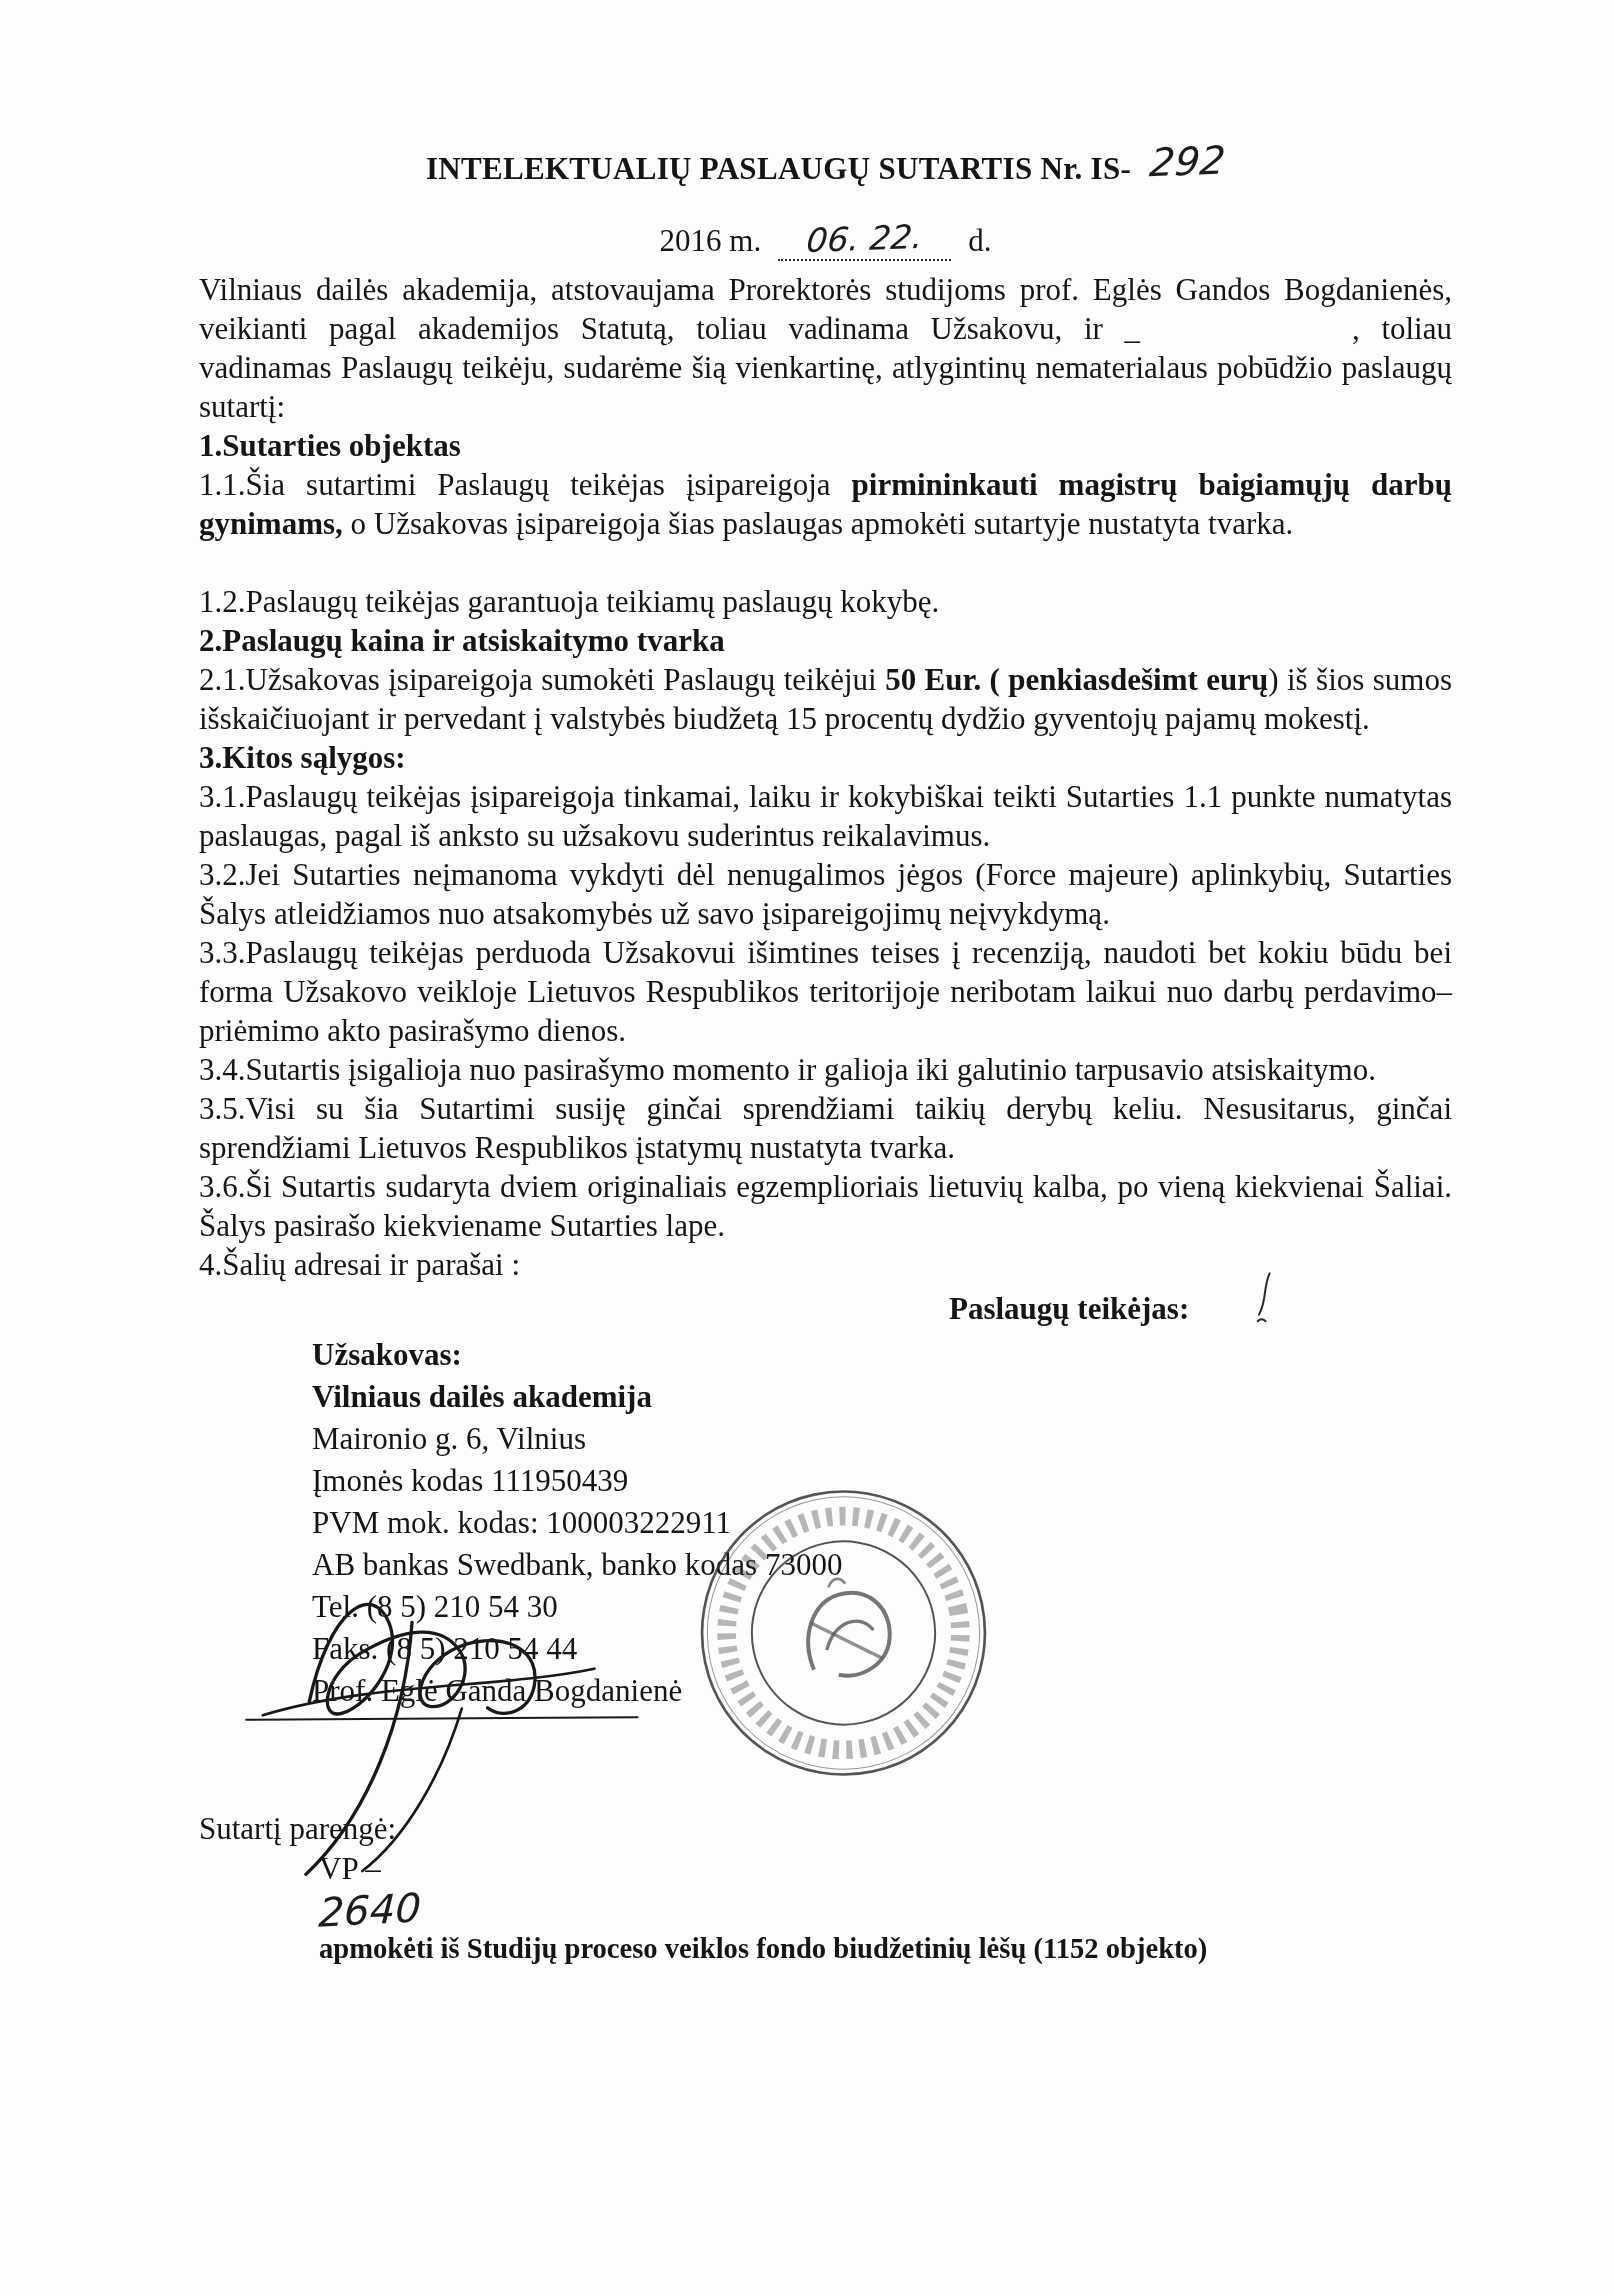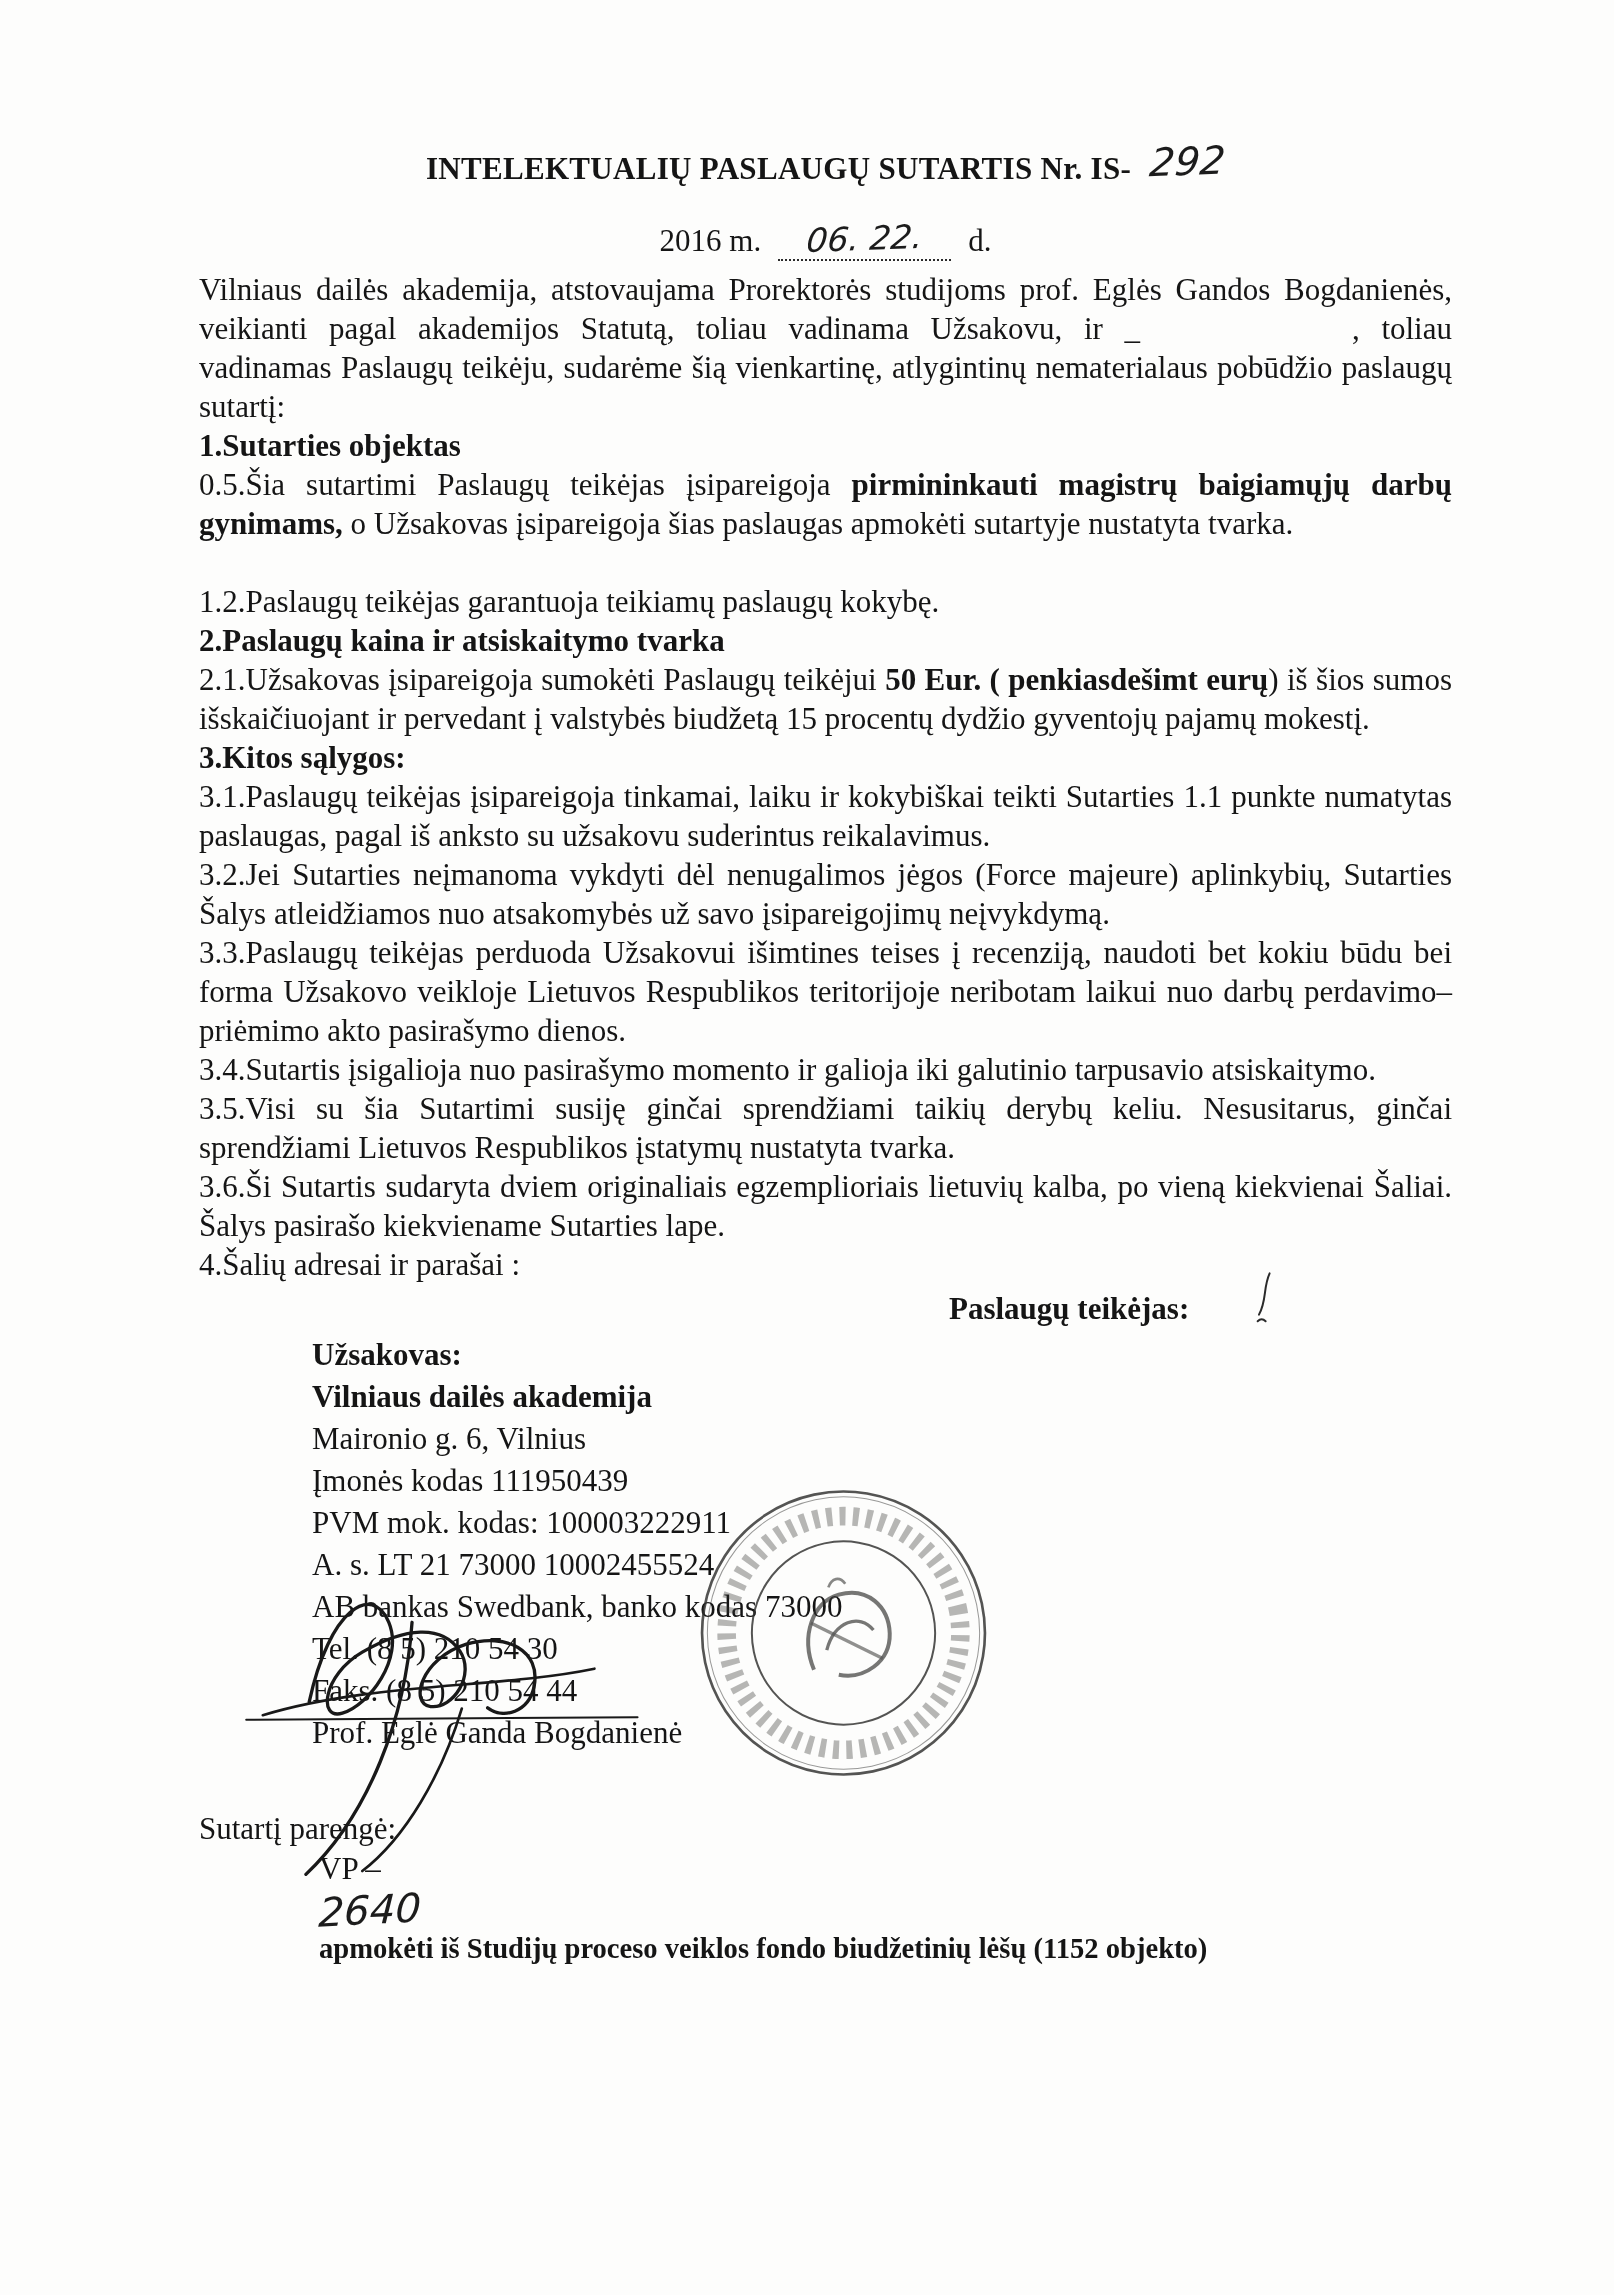--- a/index.html
+++ b/index.html
@@ -74,21 +74,21 @@
     </h1>
 
     <div class="date-line">
       <span>2016 m.</span>
       <span class="dotted"><span class="hand">06. 22.</span></span>
       <span>d.</span>
     </div>
 
     <p class="para-intro"><span>Vilniaus dailės akademija, atstovaujama Prorektorės studijoms prof. Eglės Gandos Bogdanienės, veikianti pagal akademijos Statutą, toliau vadinama Užsakovu, ir </span><span>_</span><span class="blank-gap" style="width: 212px;"></span><span>, toliau vadinamas Paslaugų teikėju, sudarėme šią vienkartinę, atlygintinų nematerialaus pobūdžio paslaugų  sutartį:</span></p>
     <p><span class="b">1.Sutarties objektas</span></p>
-    <p><span>0.5.Šia sutartimi Paslaugų teikėjas įsipareigoja </span><span class="b">pirmininkauti magistrų baigiamųjų darbų gynimams,</span><span> o Užsakovas  įsipareigoja šias paslaugas apmokėti sutartyje nustatyta tvarka.</span></p>
+    <p><span>1.1.Šia sutartimi Paslaugų teikėjas įsipareigoja </span><span class="b">pirmininkauti magistrų baigiamųjų darbų gynimams,</span><span> o Užsakovas  įsipareigoja šias paslaugas apmokėti sutartyje nustatyta tvarka.</span></p>
     <p class="gap-before"><span>1.2.Paslaugų teikėjas garantuoja teikiamų paslaugų kokybę.</span></p>
     <p><span class="b">2.Paslaugų kaina ir atsiskaitymo tvarka</span></p>
     <p><span>2.1.Užsakovas įsipareigoja sumokėti Paslaugų teikėjui </span><span class="b">50 Eur. ( penkiasdešimt eurų</span><span>) iš šios sumos išskaičiuojant ir pervedant į valstybės biudžetą 15 procentų dydžio gyventojų pajamų mokestį.</span></p>
     <p><span class="b">3.Kitos sąlygos:</span></p>
     <p><span>3.1.Paslaugų teikėjas įsipareigoja tinkamai, laiku ir kokybiškai teikti Sutarties 1.1 punkte numatytas paslaugas, pagal iš anksto su užsakovu suderintus reikalavimus.</span></p>
     <p><span>3.2.Jei Sutarties neįmanoma vykdyti dėl nenugalimos jėgos (Force majeure) aplinkybių, Sutarties Šalys atleidžiamos nuo atsakomybės už savo įsipareigojimų neįvykdymą.</span></p>
     <p><span>3.3.Paslaugų teikėjas perduoda Užsakovui išimtines teises į recenziją, naudoti bet kokiu būdu bei forma Užsakovo veikloje Lietuvos Respublikos teritorijoje neribotam laikui nuo darbų perdavimo–priėmimo akto pasirašymo dienos.</span></p>
     <p><span>3.4.Sutartis įsigalioja nuo pasirašymo momento ir galioja iki galutinio tarpusavio atsiskaitymo.</span></p>
     <p><span>3.5.Visi su šia Sutartimi susiję ginčai sprendžiami taikių derybų keliu. Nesusitarus, ginčai sprendžiami Lietuvos Respublikos įstatymų nustatyta tvarka.</span></p>
     <p><span>3.6.Ši Sutartis sudaryta dviem originaliais egzemplioriais lietuvių kalba, po vieną kiekvienai Šaliai. Šalys pasirašo kiekviename Sutarties lape.</span></p>
@@ -101,21 +101,20 @@
       <svg class="hand-mark" width="26.6" height="60" viewBox="0 0 40 90">
         <path d="M 28 8 C 18 30 24 48 12 70 M 10 80 C 14 76 18 76 22 80" fill="none" stroke="#2a2a2a" stroke-width="3" stroke-linecap="round"></path>
       </svg>
 
       <div class="uzsakovas">
         <div class="bold">Užsakovas:</div>
         <div class="bold">Vilniaus dailės akademija</div>
         <div>Maironio g. 6, Vilnius</div>
         <div>Įmonės kodas 111950439</div>
         <div>PVM mok. kodas: 100003222911</div>
-        <div>A. s. LT 21 73000 10002455524</div>
         <div>AB bankas Swedbank, banko kodas 73000</div>
         <div>Tel. (8 5) 210 54 30</div>
         <div>Faks. (8 5) 210 54 44</div>
         <div>Prof. Eglė Ganda Bogdanienė</div>
       </div>
 
       <svg class="stamp-svg" width="319" height="332" viewBox="0 0 480 500">
         <g transform="rotate(-12 240 250)" fill="none" stroke="#30302e">
           <circle cx="240" cy="250" r="213" stroke-width="4"></circle>
           <circle cx="240" cy="250" r="205" stroke-width="1.5" opacity="0.6"></circle>

